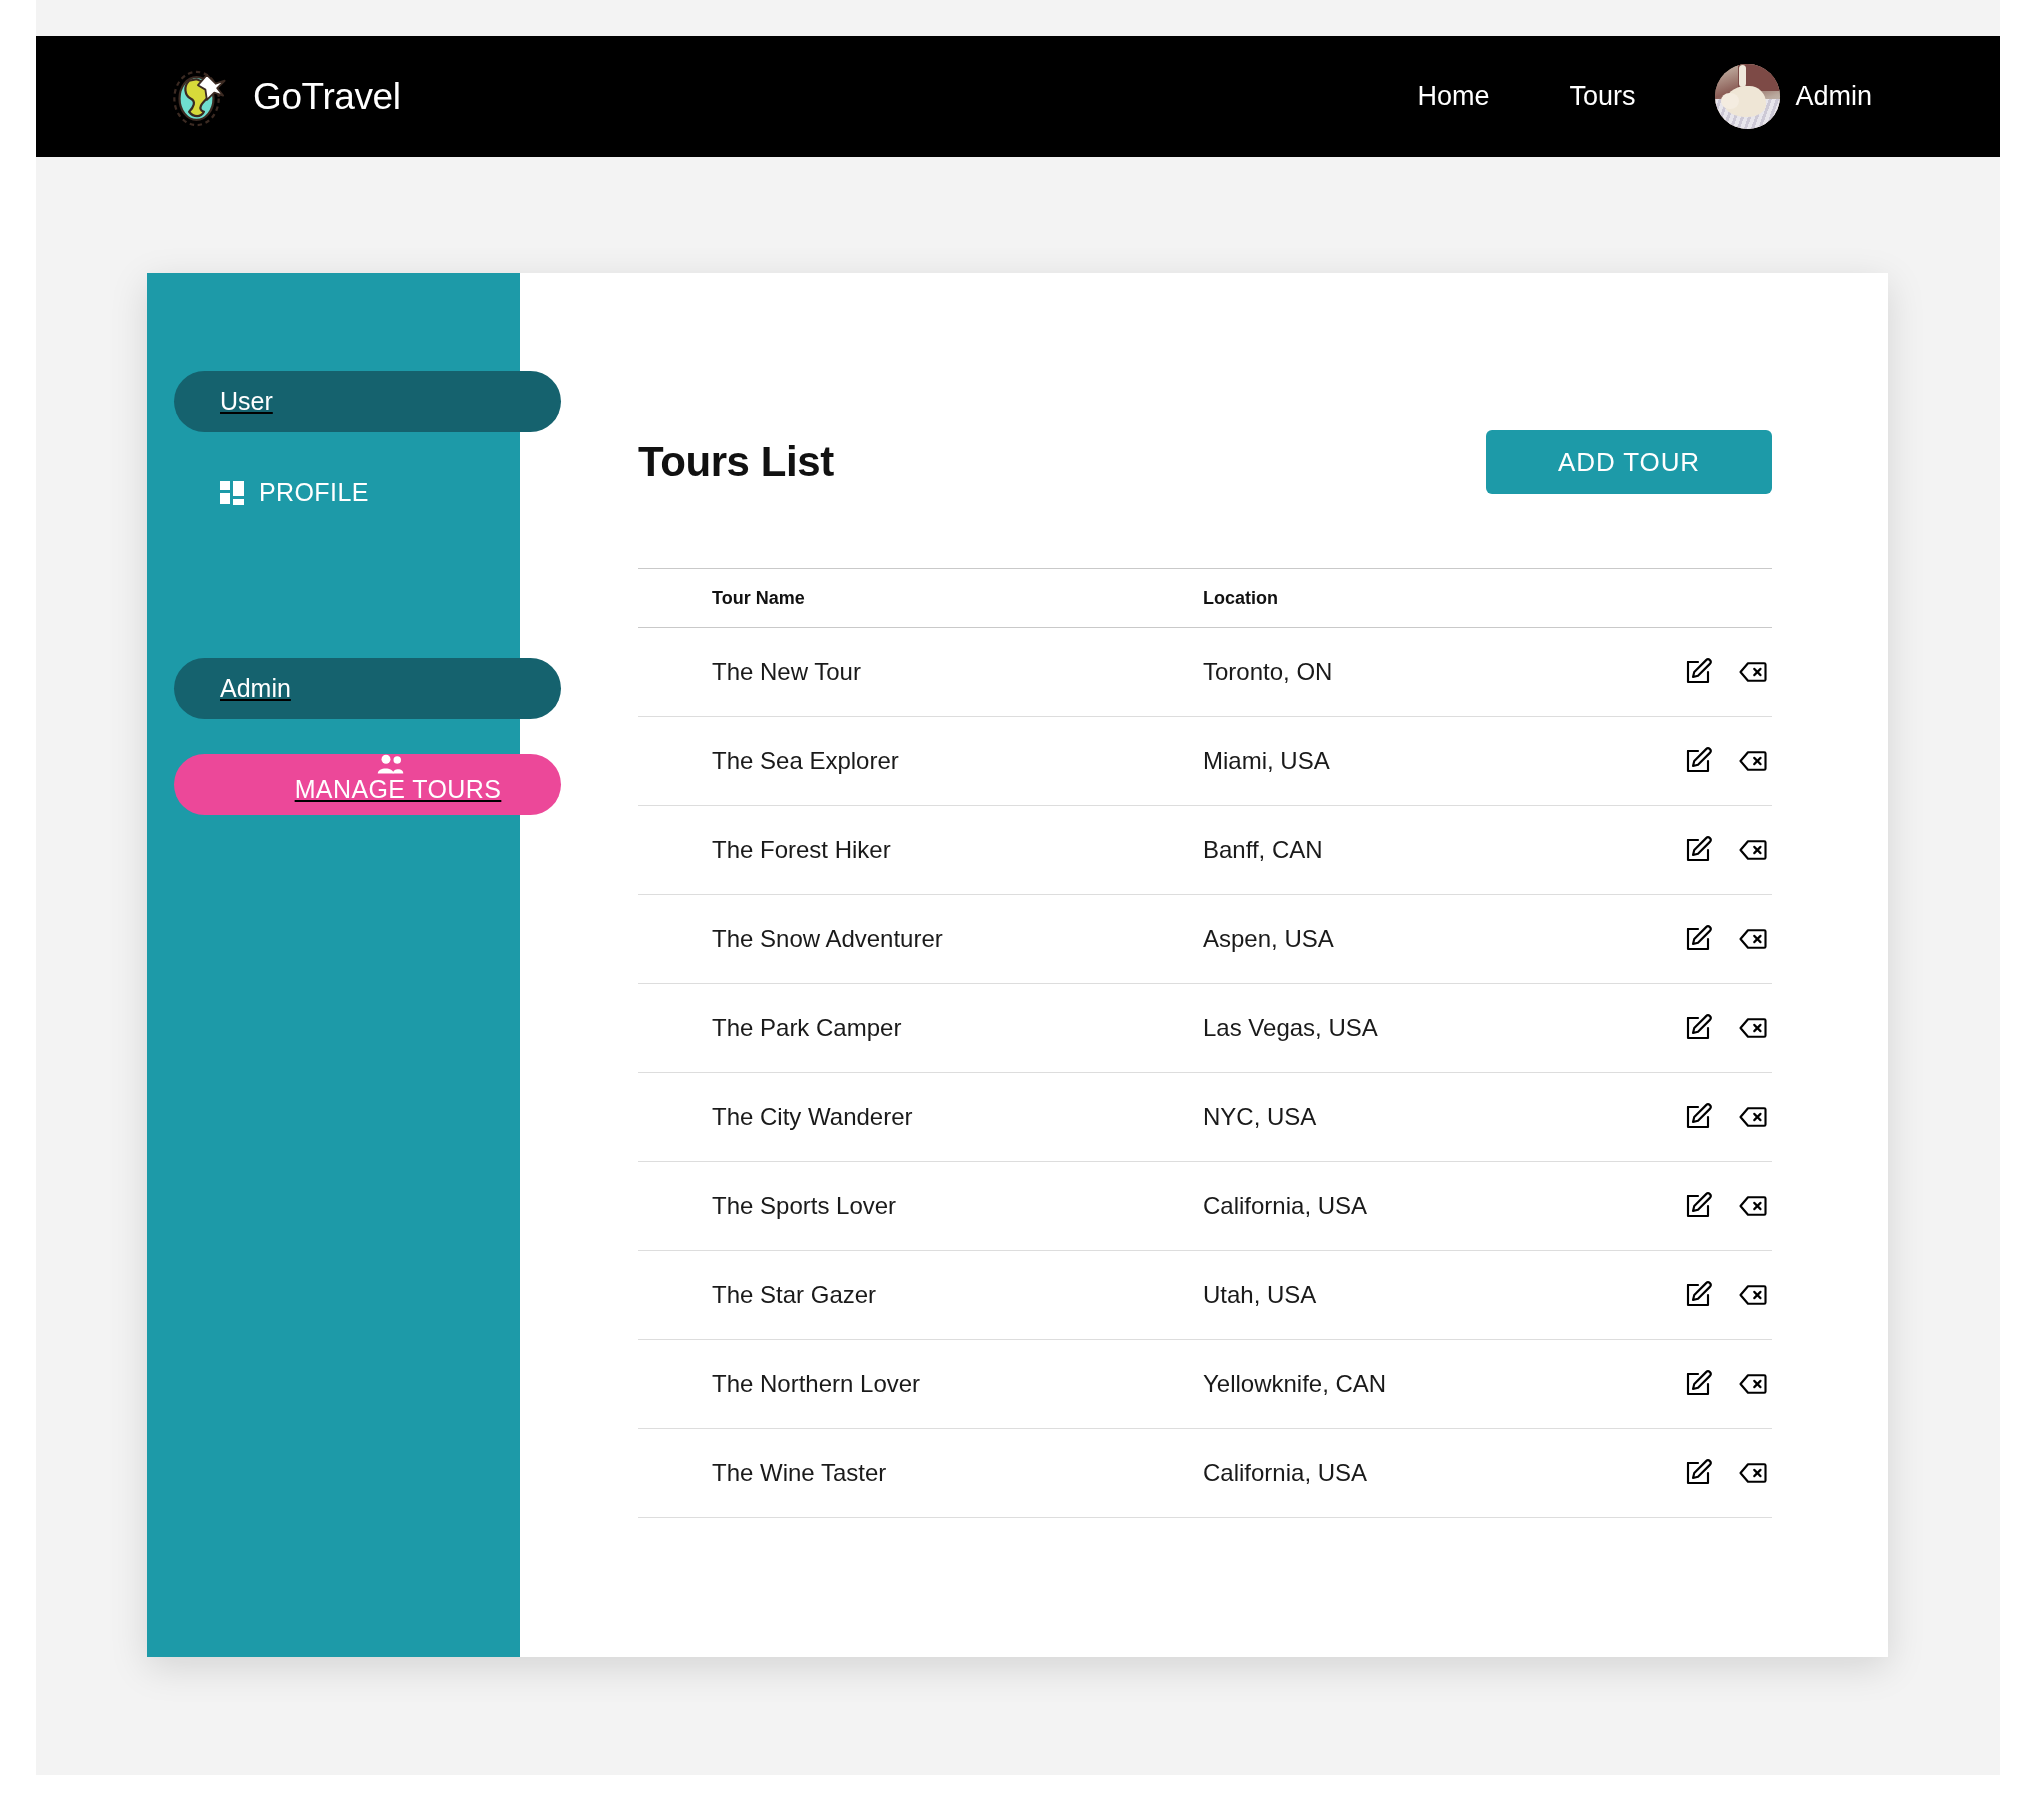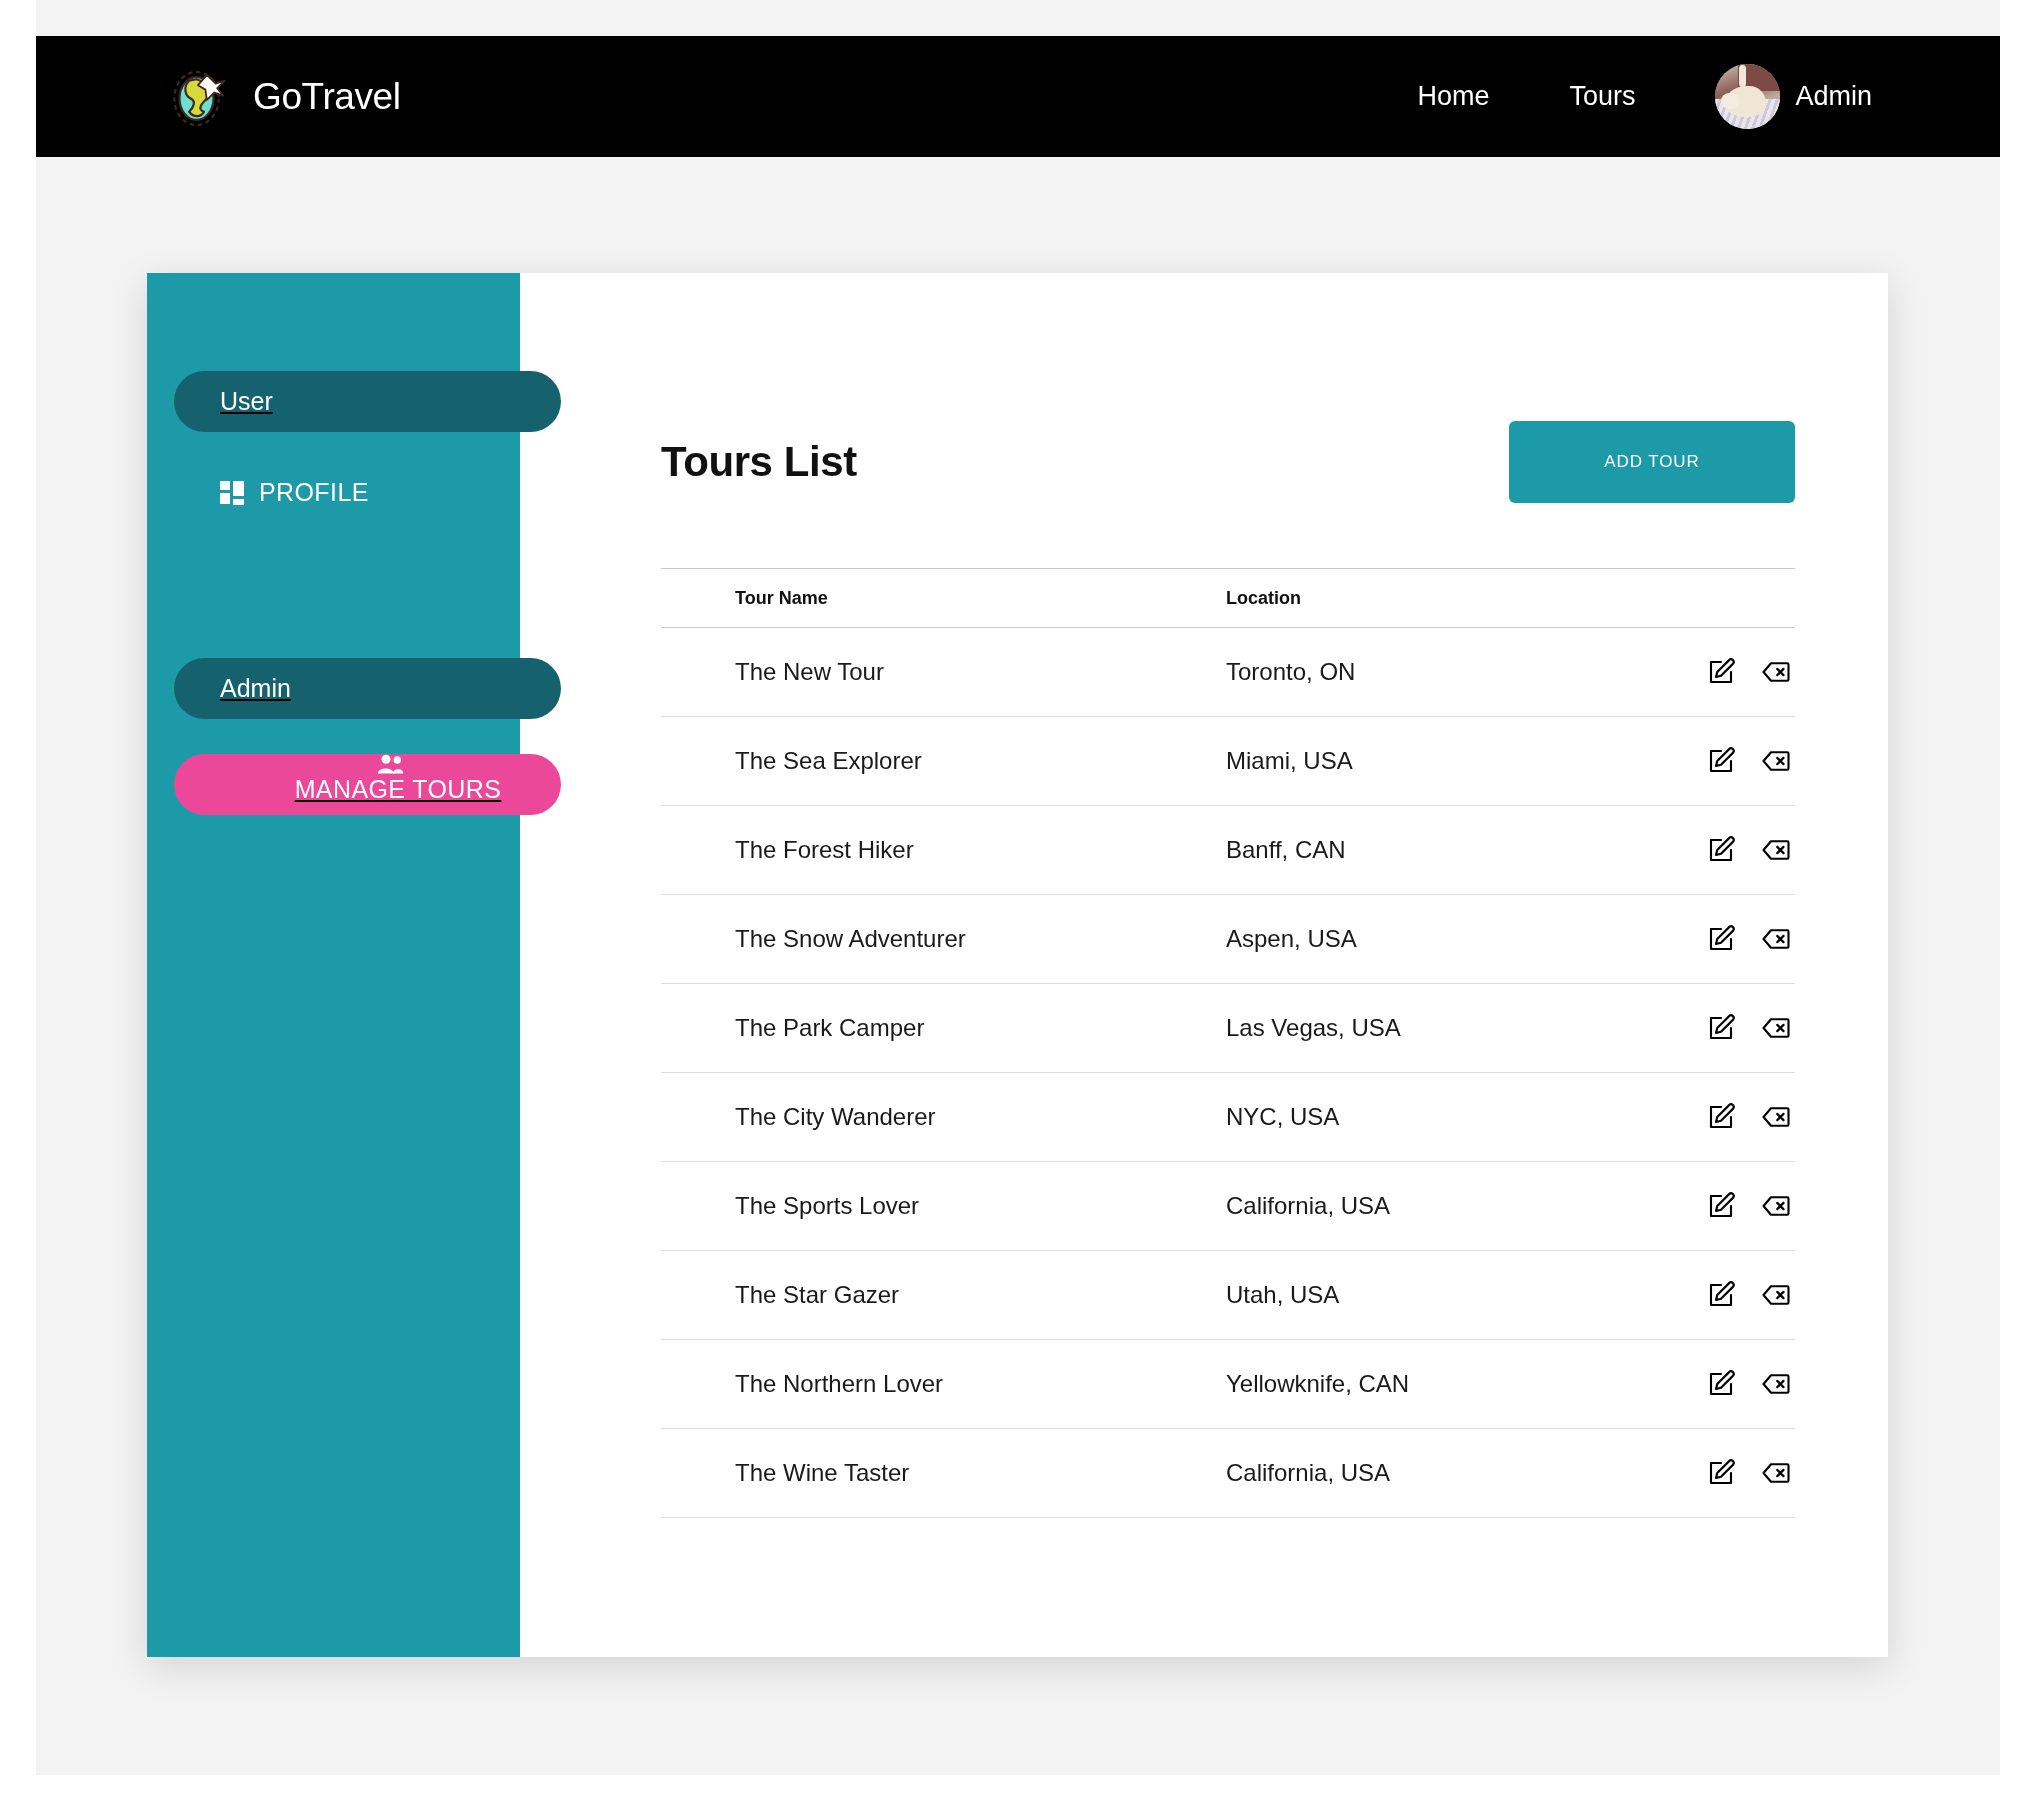--- a/index.html
+++ b/index.html
@@ -153,41 +153,40 @@
   .icon-grid i:nth-child(3){ left:0;   top:12.6px;width:9.7px; height:11px; }
   .icon-grid i:nth-child(4){ left:13.4px;top:18px;width:10.4px; height:6px;  }
   
   .icon-people { width: 27px; height: 21px; flex:0 0 auto; }
 
   
   .content {
     flex: 1 1 auto;
     position: relative;
     padding: 14px;
-    margin-left: 23px;
   }
   .content-head {
     position: absolute;
     left: 118px; top: 143px;
     width: 1134px; height: 92px;
     display: flex; align-items: center; justify-content: space-between;
   }
   .page-title {
     font-size: 42px;
     font-weight: 700;
     color: #111111;
     letter-spacing: -0.4px;
   }
   .btn-add {
-    width: 286px; height: 82px;
+    width: 286px; height: 64px;
     background: #1d9aa8;
     border: none;
     border-radius: 6px;
     color: #ffffff;
-    font-size: 17px;
+    font-size: 26px;
     letter-spacing: 0.9px;
     font-family: "Liberation Sans", sans-serif;
     cursor: pointer;
   }
 
   
   .tbl {
     position: absolute;
     left: 118px; top: 295px;
     width: 1134px;

